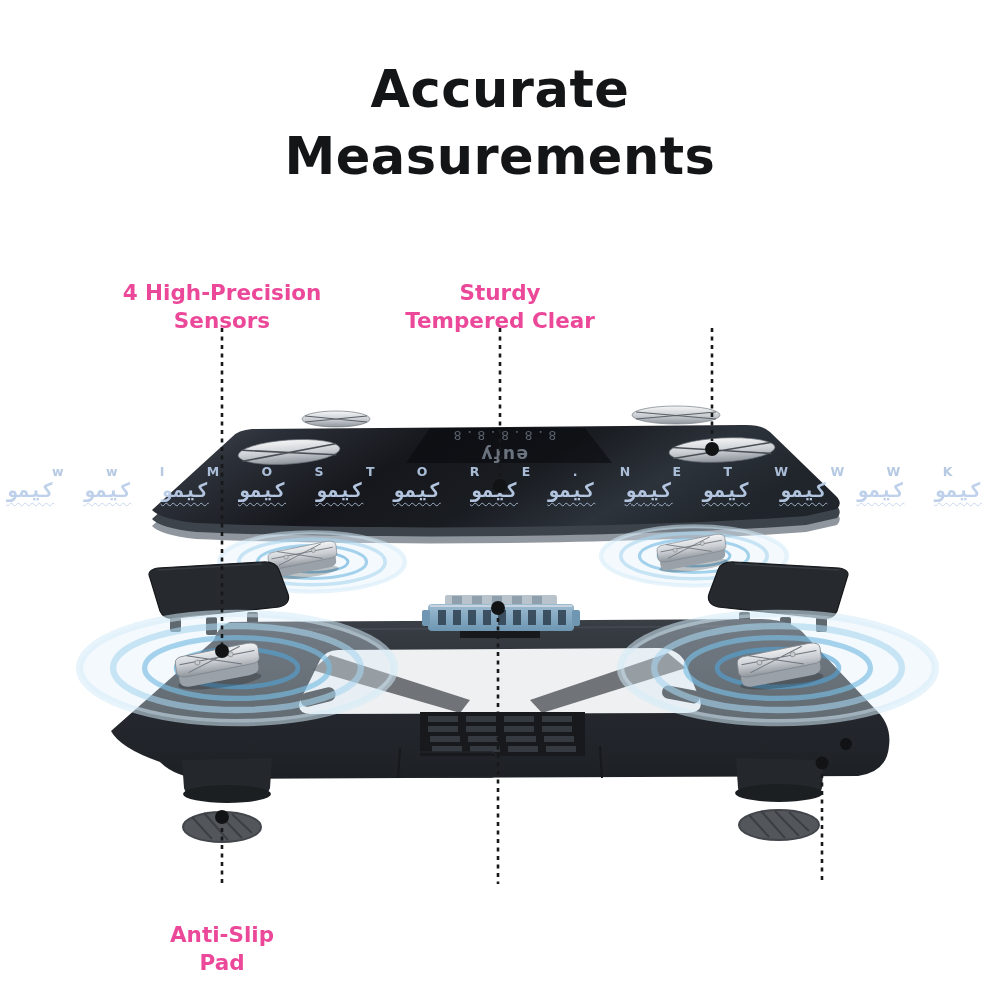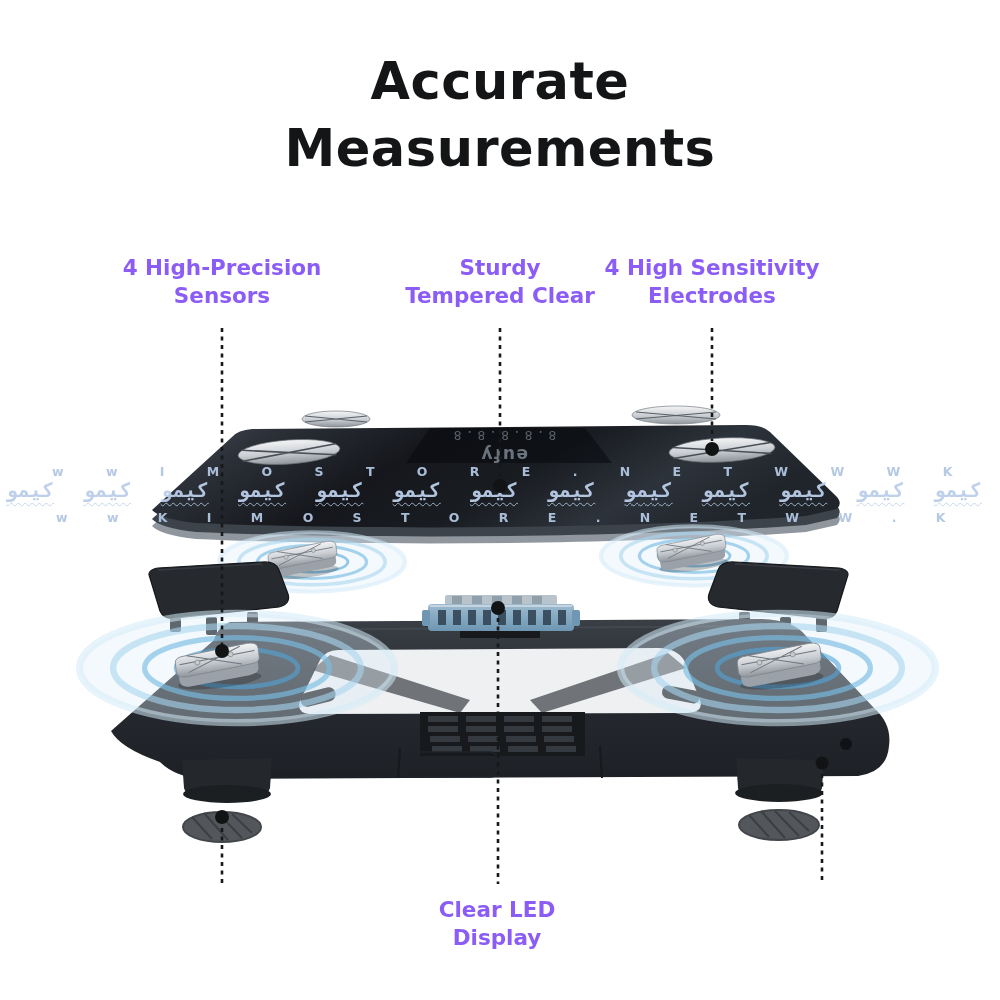--- a/index.html
+++ b/index.html
@@ -1,23 +1,23 @@
 <!DOCTYPE html>
 <html><head>
 <meta charset="utf-8">
 <style>
   html,body{margin:0;padding:0;background:#fff;}
   .stage{position:relative;width:1000px;height:1000px;background:#fff;overflow:hidden;
          font-family:"DejaVu Sans","Liberation Sans",sans-serif;}
-  .title{position:absolute;top:40px;left:0;right:0;margin:8px;text-align:center;
+  .title{position:absolute;top:40px;left:0;right:0;margin:16px;text-align:center;
          font-size:51px;line-height:1.32;font-weight:800;color:#141517;
          letter-spacing:.5px;white-space:pre-line;z-index:6;}
   .callout-label{position:absolute;transform:translateX(-50%);text-align:center;
-         font-size:21.5px;line-height:1.32;font-weight:700;color:#8b5cf6;
-         white-space:pre-line;z-index:6;}
+         font-size:21.5px;line-height:1.32;font-weight:700;color:#ec4899;
+         white-space:pre-line;z-index:6;margin-top:25px;}
   .art,.callouts{position:absolute;left:0;top:0;}
   .art{z-index:1;}
   .callouts{z-index:4;}
   .watermark{position:absolute;left:0;top:0;width:988px;height:1000px;z-index:3;pointer-events:none;}
   .wm-row{position:absolute;font-weight:700;font-size:12.5px;color:rgba(178,198,226,.95);
           white-space:nowrap;}
   .wm-row1{left:52px;top:464px;word-spacing:38px;}
   .wm-row2{left:56px;top:510px;word-spacing:35px;}
   .wm-arabic{position:absolute;left:6px;right:6px;top:478px;display:flex;
              justify-content:space-between;}
@@ -214,21 +214,20 @@
       <span>كيمو</span>
       <span>كيمو</span>
       <span>كيمو</span>
       <span>كيمو</span>
       <span>كيمو</span>
       <span>كيمو</span>
       <span>كيمو</span>
       <span>كيمو</span>
       <span>كيمو</span>
     </div>
-    <div class="wm-row wm-row2">w w K I M O S T O R E . N E T W W . K</div>
   </div>
 
   <svg class="callouts" width="1000" height="1000" viewBox="0 0 1000 1000">
     <g stroke="#17181a" stroke-width="2.6" stroke-dasharray="4 4.5" fill="none">
       <path d="M222 328 V646"></path>
       <path d="M500 328 V477"></path>
       <path d="M712 328 V441"></path>
       <path d="M222 828 V884"></path>
       <path d="M498 618 V884"></path>
       <path d="M822 774 V884"></path>
@@ -240,18 +239,16 @@
       <circle cx="222" cy="817" r="7"></circle>
       <circle cx="498" cy="608" r="7"></circle>
       <circle cx="822" cy="763" r="6.5"></circle>
     </g>
   </svg>
 
   <div class="callout-label" style="left:222px;top:254px;">4 High-Precision
 Sensors</div>
   <div class="callout-label" style="left:500px;top:254px;">Sturdy
 Tempered Clear</div>
-  <div class="callout-label" style="left:712px;top:254px;">4 High Sensitivity
-Electrodes</div>
-  <div class="callout-label" style="left:497px;top:896px;">Clear LED
-Display</div>
+  <div class="callout-label" style="left:222px;top:896px;">Anti-Slip
+Pad</div>
 
 </div>
 
 </body></html>

